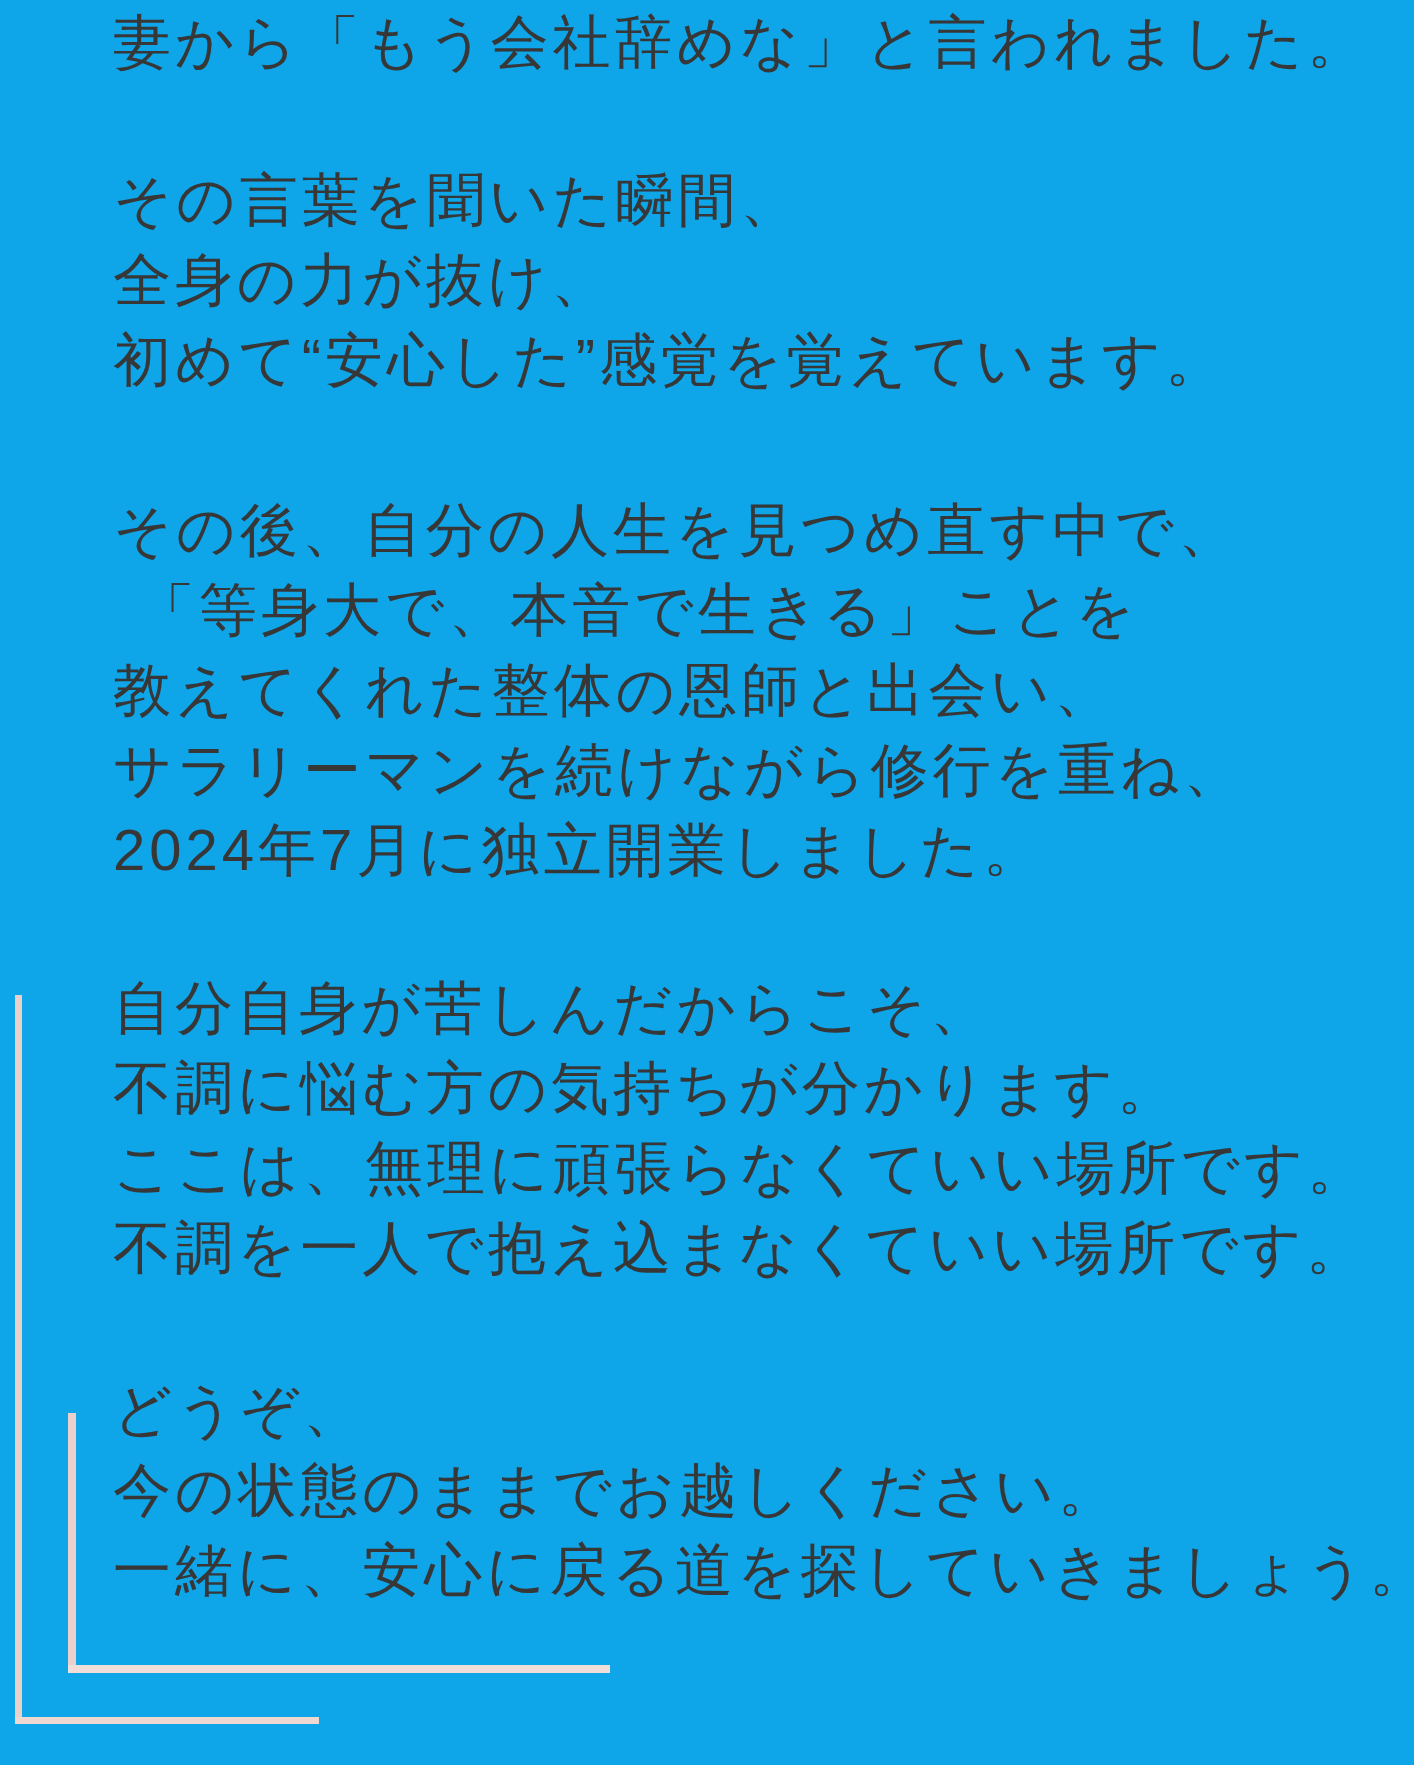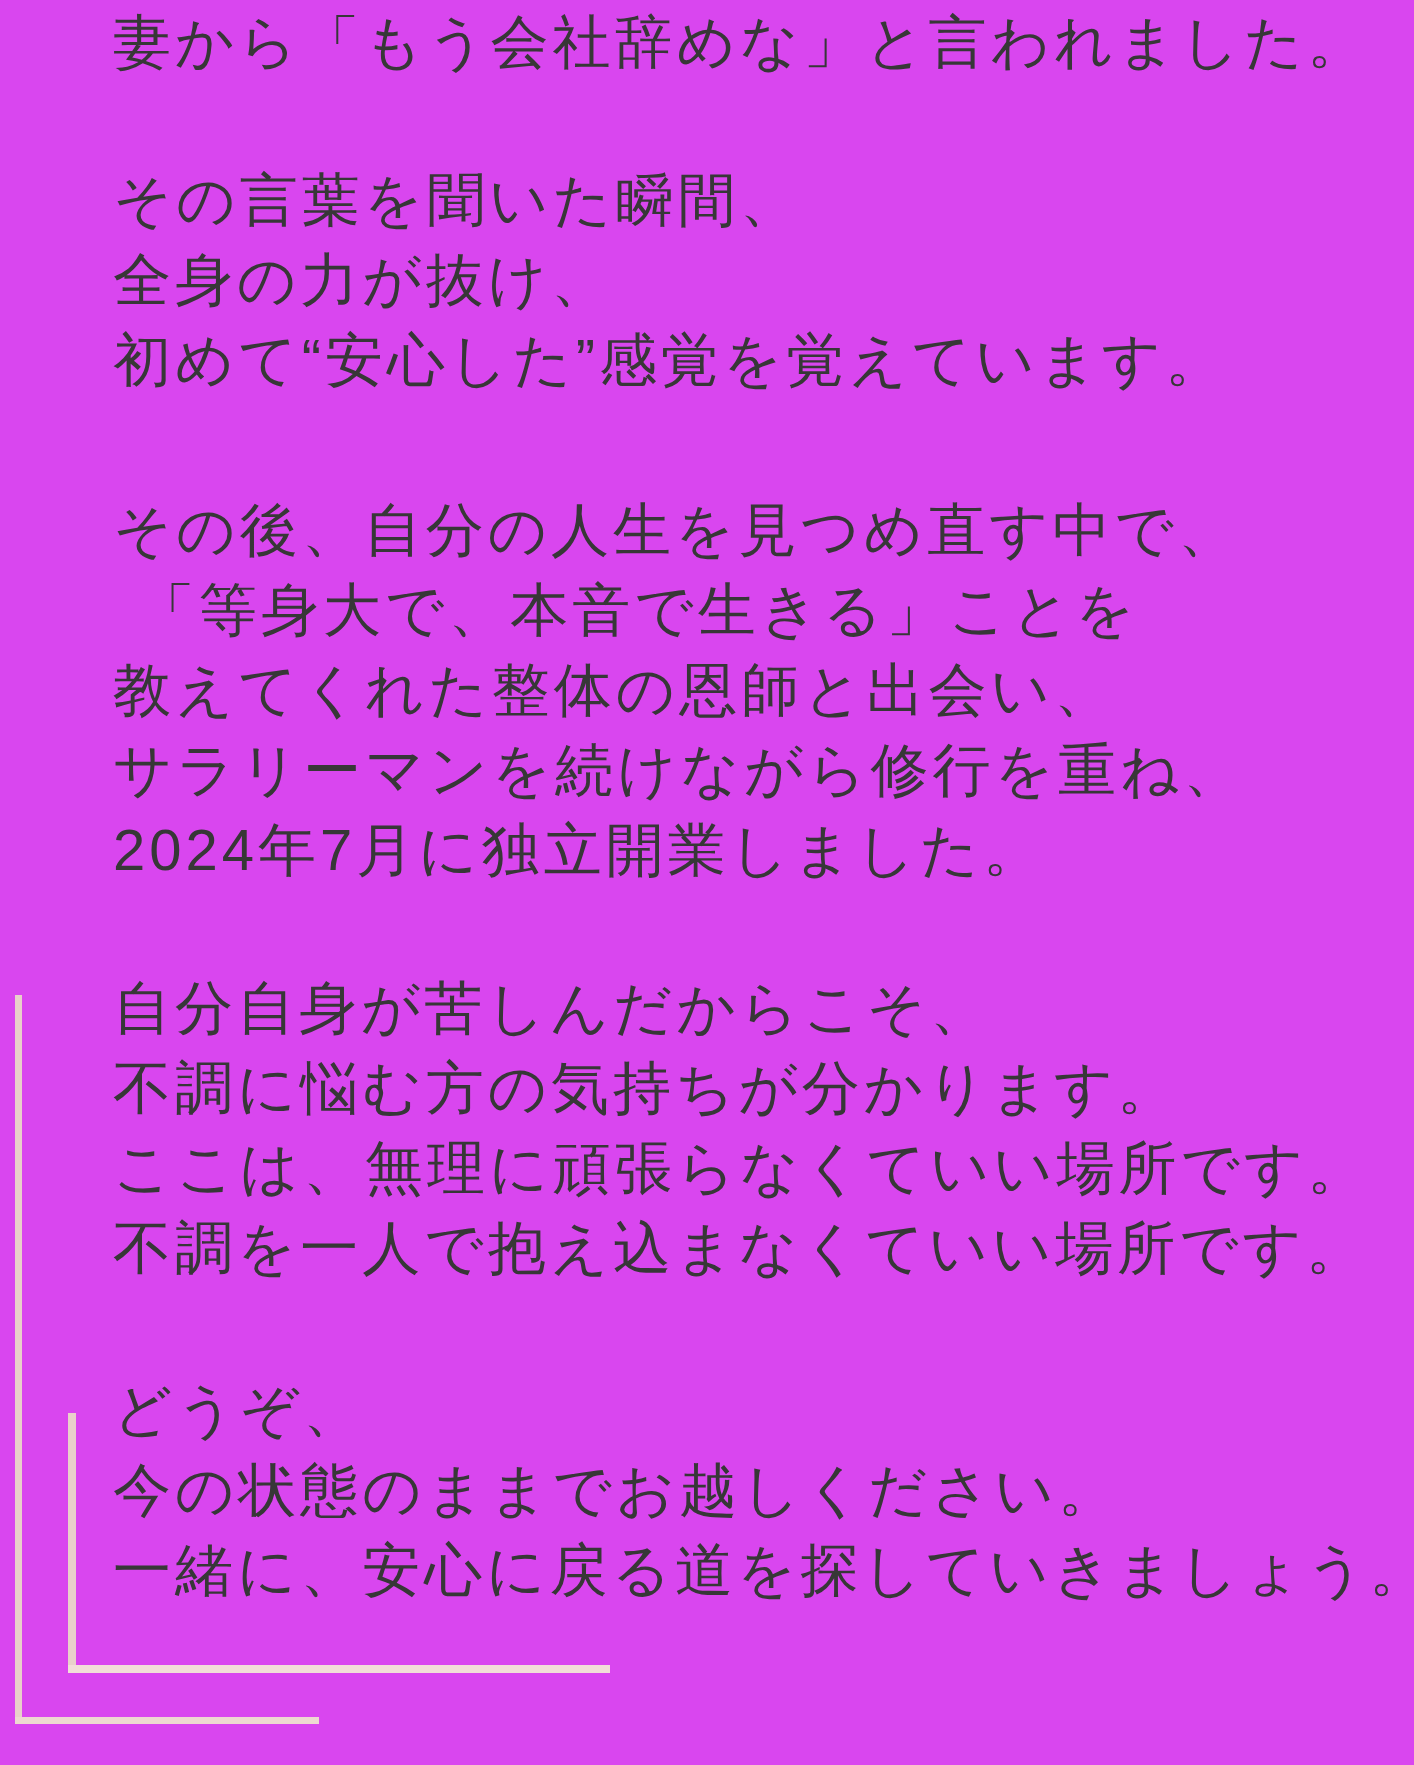--- a/index.html
+++ b/index.html
@@ -3,21 +3,21 @@
 <meta charset="utf-8">
 <style>
   html, body {
     margin: 0;
     padding: 0;
   }
   .canvas {
     position: relative;
     width: 1414px;
     height: 1765px;
-    background: #d946ef;
+    background: #0ea5e9;
     overflow: hidden;
     font-family: "Liberation Sans", sans-serif;
   }
   .text-block {
     position: absolute;
     left: 113px;
     top: 2px;
     color: #373737;
     font-size: 58px;
     line-height: 80px;

